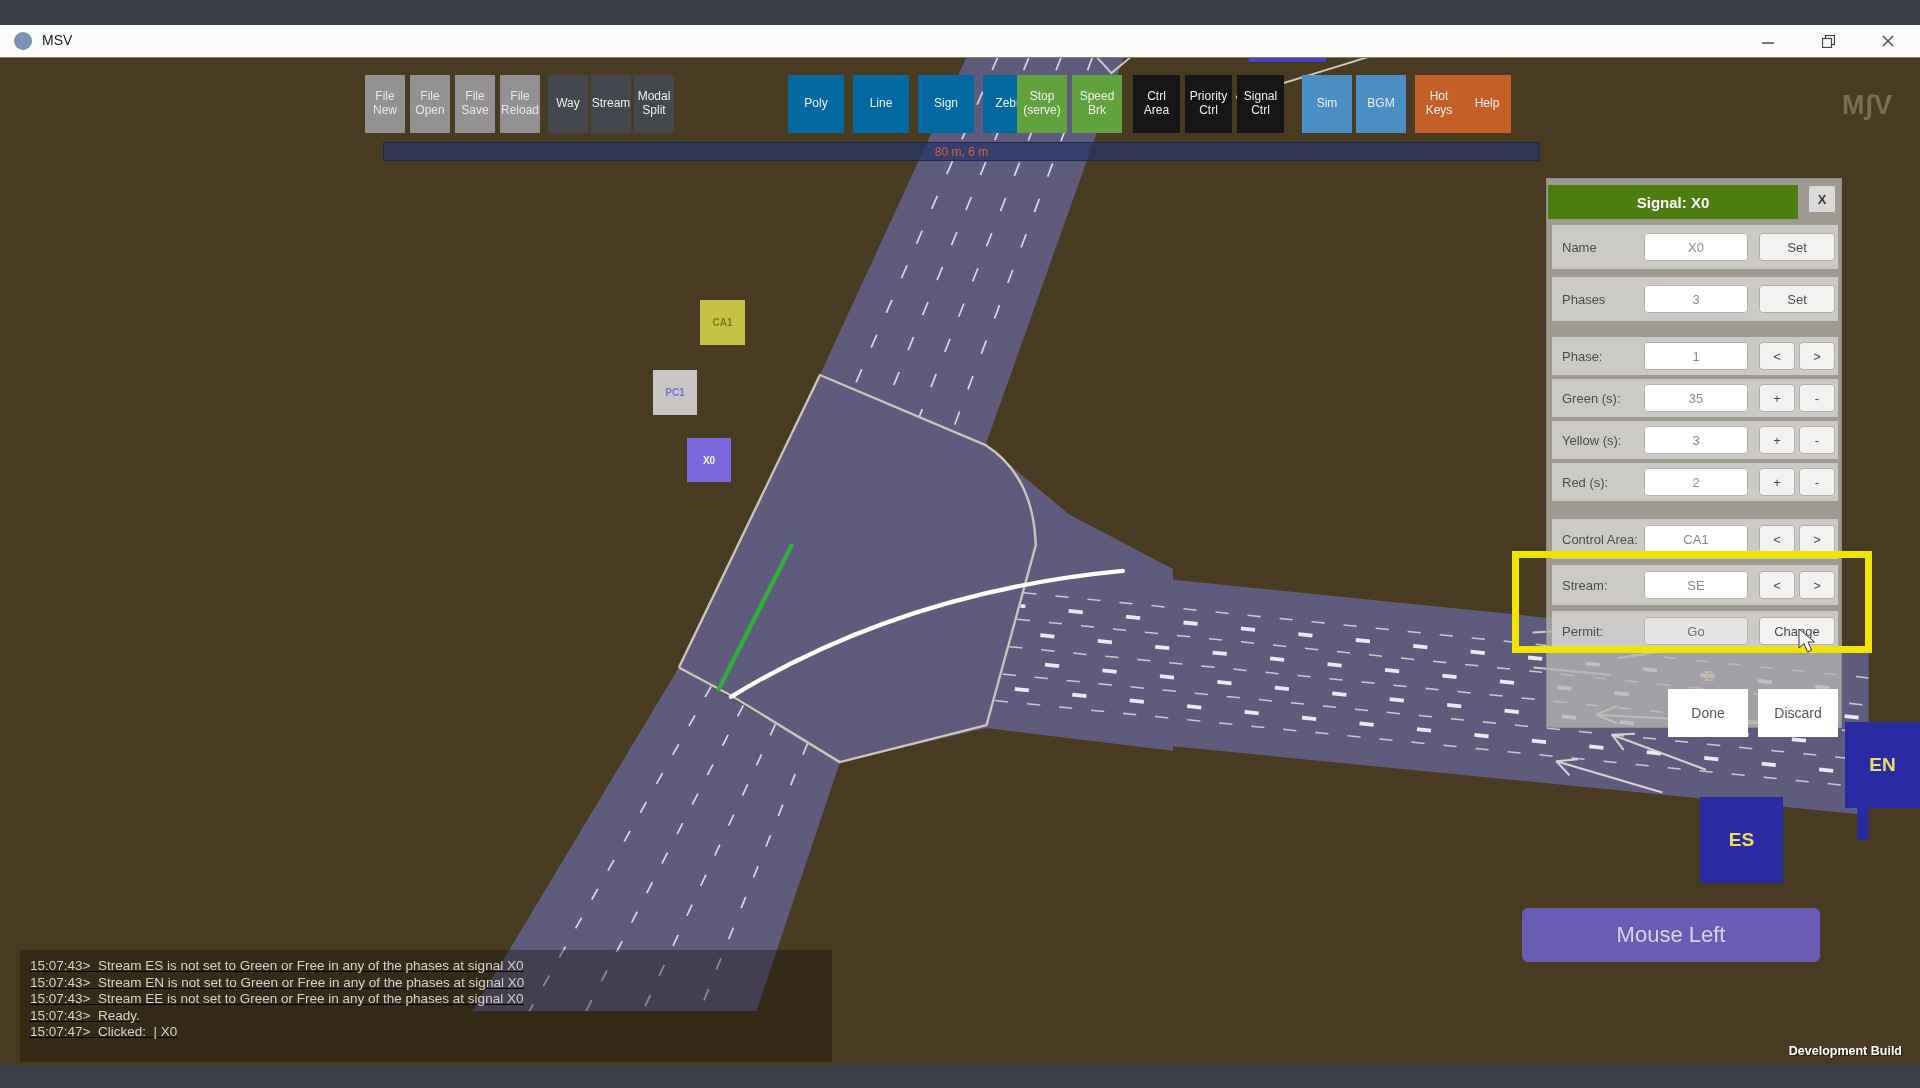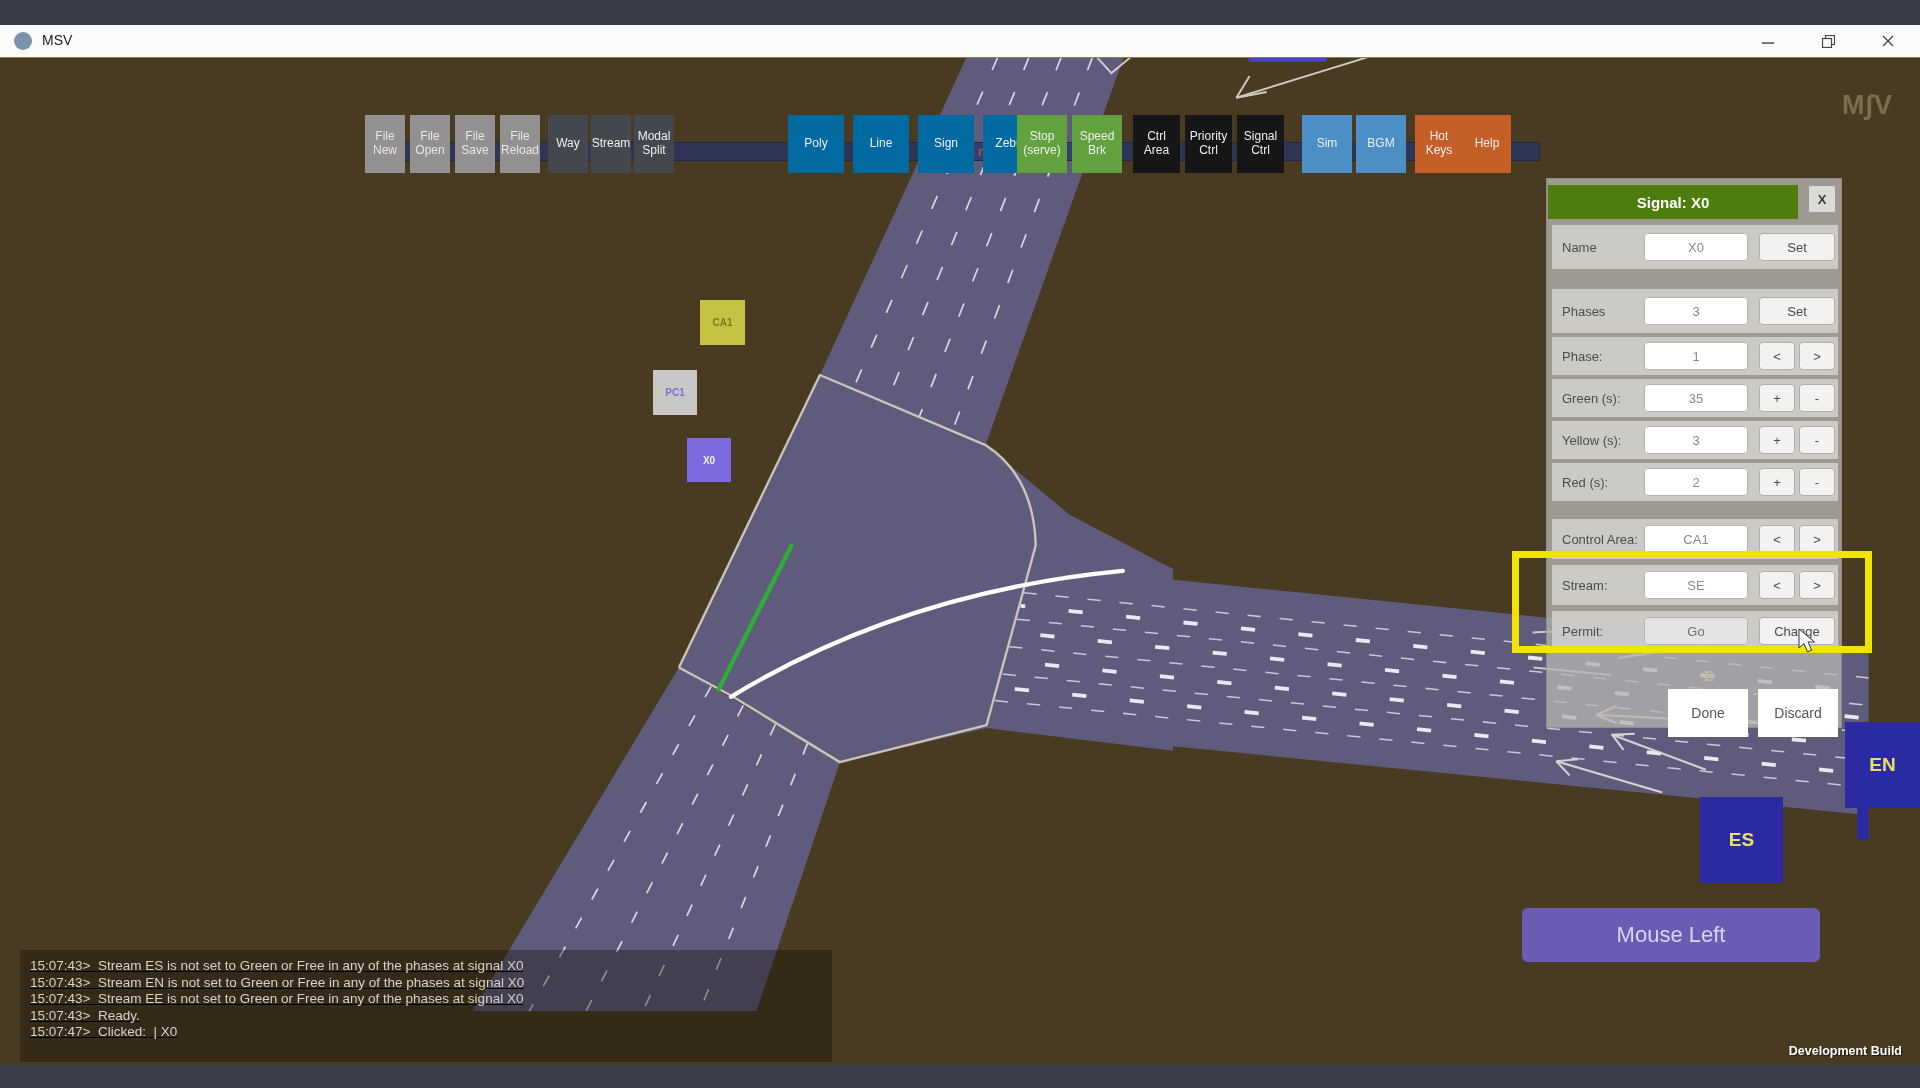--- a/index.html
+++ b/index.html
@@ -9,21 +9,21 @@
   .top-strip{position:absolute;left:0;top:0;width:1920px;height:25px;background:#383c46;z-index:40;}
   .titlebar{position:absolute;left:0;top:25px;width:1920px;height:32px;background:#fbfbfb;z-index:40;
             border-bottom:1px solid #8a7f4e;}
   .app-dot{position:absolute;left:14px;top:7px;width:18px;height:18px;border-radius:50%;background:#7b93ac;}
   .app-title{position:absolute;left:42px;top:7px;font-size:14px;color:#1d1d1d;}
   .winbtn{position:absolute;top:0;width:44px;height:32px;display:flex;align-items:center;justify-content:center;}
   .bottom-strip{position:absolute;left:0;top:1065px;width:1920px;height:23px;background:#3a3e49;z-index:40;}
   
   .tgroup{position:absolute;top:75px;display:flex;z-index:8;}
   .tbtn{height:58px;display:flex;align-items:center;justify-content:center;text-align:center;
-        font-size:12px;line-height:1.15;color:#f0efee;padding:4px;box-sizing:border-box;cursor:default;margin-top:40px;}
+        font-size:12px;line-height:1.15;color:#f0efee;padding:4px;box-sizing:border-box;cursor:default;}
   .g1{left:365px;gap:5px}.g1 .tbtn{width:40px;background:#929090;color:#e9e7e5}
   .g2{left:548px;gap:3px}.g2 .tbtn{width:40px;background:#44474e}
   .g3{left:788px;gap:9px}.g3 .tbtn{width:56px;background:#0369a1}
   .g4{left:1017px;gap:5px}.g4 .tbtn{width:50px;background:#62a23e}
   .g5{left:1133px;gap:5px}.g5 .tbtn{width:47px;background:#161616}
   .g6{left:1302px;gap:4px}.g6 .tbtn{width:50px;background:#4b8fc5}
   .g7{left:1415px;}.g7 .tbtn{width:48px;background:#c35f27}
   
   .scalebar{position:absolute;left:383px;top:142px;width:1155px;height:17px;z-index:5;
             background:rgba(38,52,105,.72);border:1px solid #1d2949;display:flex;align-items:center;justify-content:center;}
@@ -222,21 +222,21 @@
 
   <div class="panel">
     <div class="ptitle">Signal: X0</div>
     <div class="pclose">X</div>
 
     <div class="drow" style="top:46px;height:44px">
       <span class="dlabel">Name</span>
       <span class="dinput">X0</span>
       <span class="dbtn wide">Set</span>
     </div>
-    <div class="drow" style="top:110px;height:44px">
+    <div class="drow" style="top:98px;height:44px">
       <span class="dlabel">Phases</span>
       <span class="dinput">3</span>
       <span class="dbtn wide">Set</span>
     </div>
     <div class="drow" style="top:158px;height:38px">
       <span class="dlabel">Phase:</span>
       <span class="dinput">1</span>
       <span class="dbtn a">&lt;</span>
       <span class="dbtn b">&gt;</span>
     </div>

